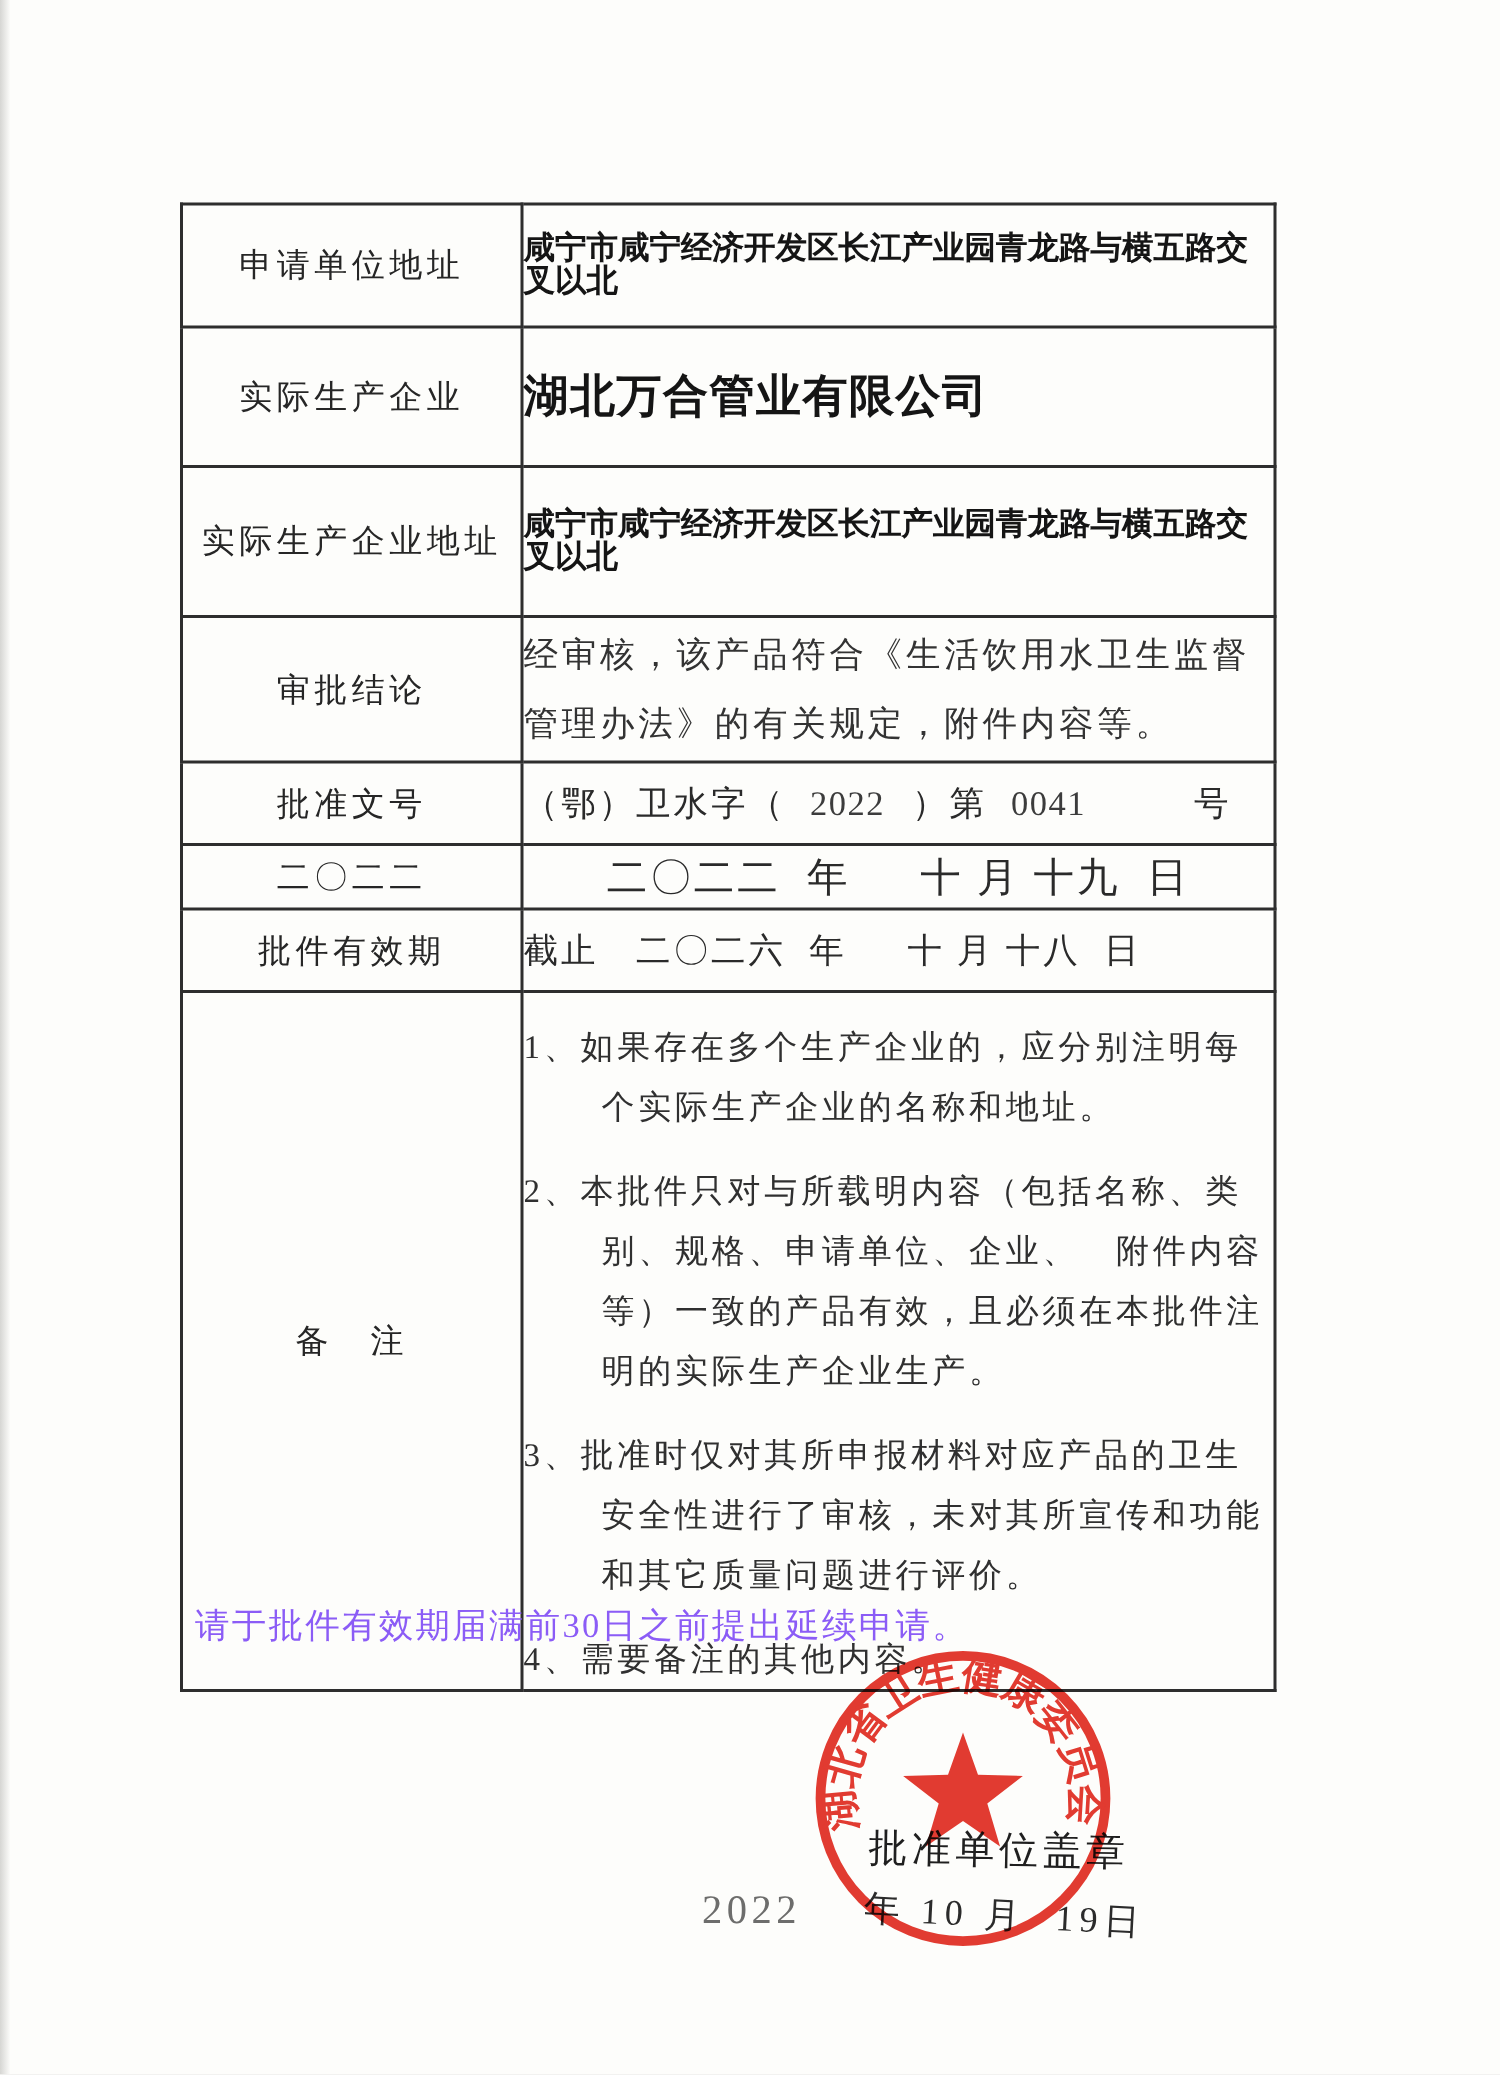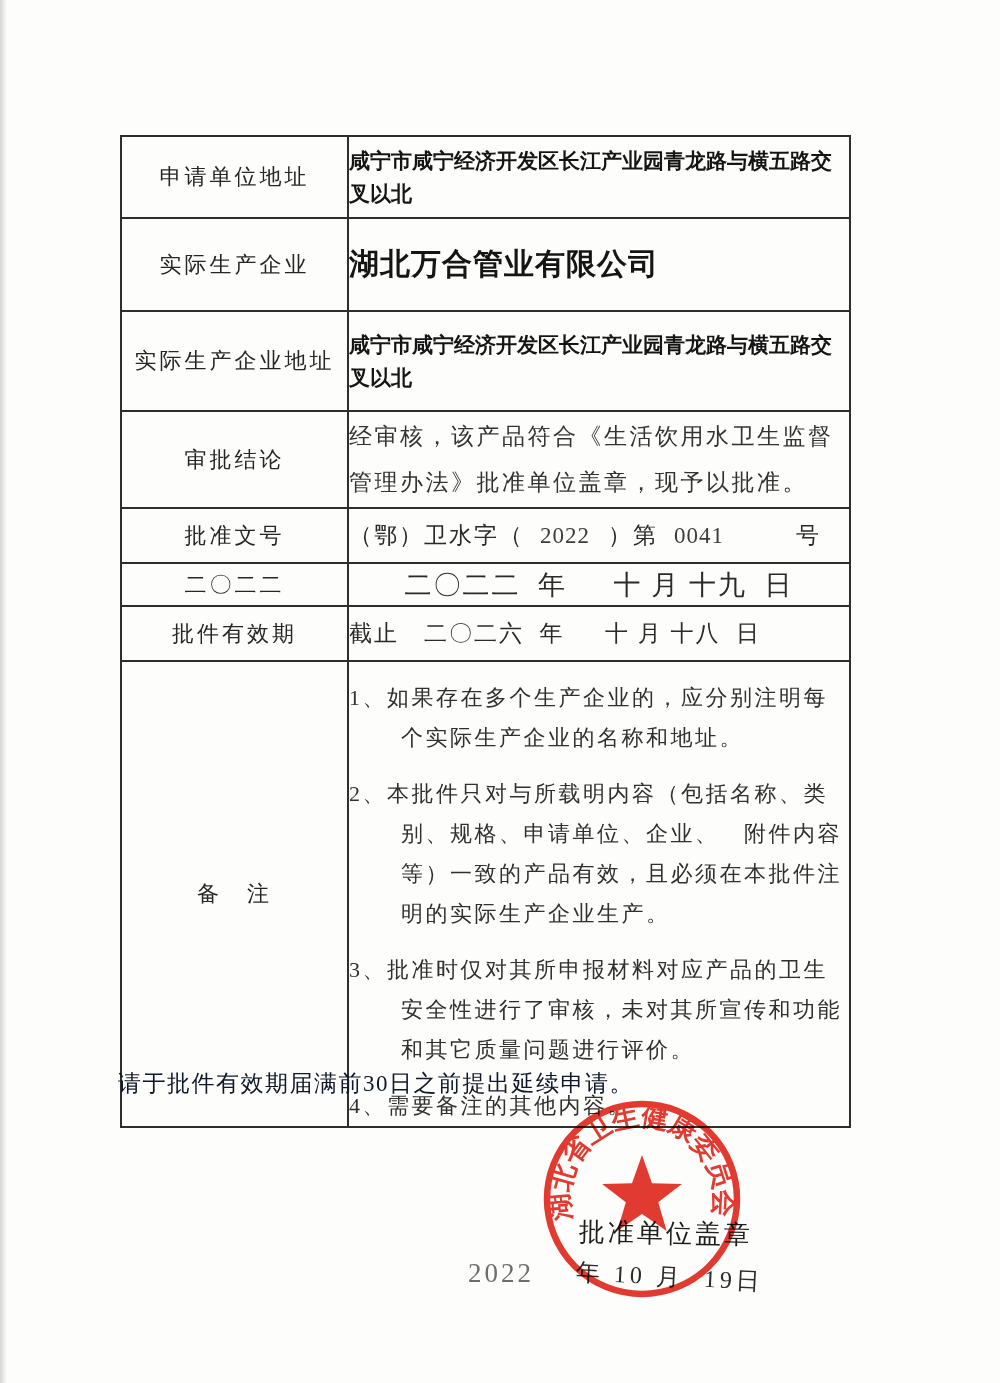--- a/index.html
+++ b/index.html
@@ -34,21 +34,21 @@
   tr.r1{height:82px} tr.r2{height:93px} tr.r3{height:100px} tr.r4{height:97px}
   tr.r5{height:55px} tr.r6{height:43px} tr.r7{height:55px} tr.r8{height:420px}
 
   td.val{padding-left:13px;padding-right:4px;}
 
   .bold-sans{
     font-family:"Liberation Sans","DejaVu Sans",sans-serif;
     font-weight:bold;color:#151515;
   }
   td.addr{
-    font-size:21px;line-height:33px;letter-spacing:0;
+    font-size:21px;line-height:22px;letter-spacing:0;
     vertical-align:bottom;padding-bottom:7px;
   }
   td.company{font-size:30px;letter-spacing:1px;padding-top:8px;}
 
   td.conclusion{
     font-size:23px;letter-spacing:2.5px;line-height:46px;color:#333;
     padding-top:2px;
   }
 
   .numline{display:flex;align-items:baseline;font-size:23px;letter-spacing:2px;}
@@ -64,22 +64,22 @@
   td.validity{font-size:23px;letter-spacing:2px;white-space:pre;padding-left:10px;}
 
   td.remarks{vertical-align:top;padding:14px 8px 0 14px;}
   .remark{
     font-size:22px;letter-spacing:2.5px;line-height:40px;color:#303030;
     padding-left:52px;text-indent:-52px;margin-top:16px;
   }
 
   
   .footer-note{
-    position:absolute;left:118px;top:1068px;
-    font-size:23px;letter-spacing:1.5px;color:#0f172a;
+    position:absolute;left:130px;top:1068px;
+    font-size:23px;letter-spacing:1.5px;color:#8b5cf6;
   }
 
   
   .seal-svg{position:absolute;left:540px;top:1097px;z-index:3;mix-blend-mode:multiply;opacity:.96;}
   .stamp-caption{
     position:absolute;left:579px;top:1216px;z-index:4;
     font-size:26px;letter-spacing:3px;color:#1f1f1f;
     transform:rotate(1deg);mix-blend-mode:multiply;white-space:pre;
   }
   .stamp-year{
@@ -106,21 +106,21 @@
     <tr class="r2">
       <td class="lbl">实际生产企业</td>
       <td class="val company bold-sans">湖北万合管业有限公司</td>
     </tr>
     <tr class="r3">
       <td class="lbl">实际生产企业地址</td>
       <td class="val addr bold-sans">咸宁市咸宁经济开发区长江产业园青龙路与横五路交叉以北</td>
     </tr>
     <tr class="r4">
       <td class="lbl">审批结论</td>
-      <td class="val conclusion">经审核，该产品符合《生活饮用水卫生监督管理办法》批准单位盖章，现予以批准。</td>
+      <td class="val conclusion">经审核，该产品符合《生活饮用水卫生监督管理办法》的有关规定，附件内容等。</td>
     </tr>
     <tr class="r5">
       <td class="lbl">批准文号</td>
       <td class="val">
         <div class="numline">
           <span>（鄂）卫水字（</span>
           <span class="typed year">2022</span>
           <span>）第</span>
           <span class="typed number">0041</span>
           <span class="hao">号</span>

